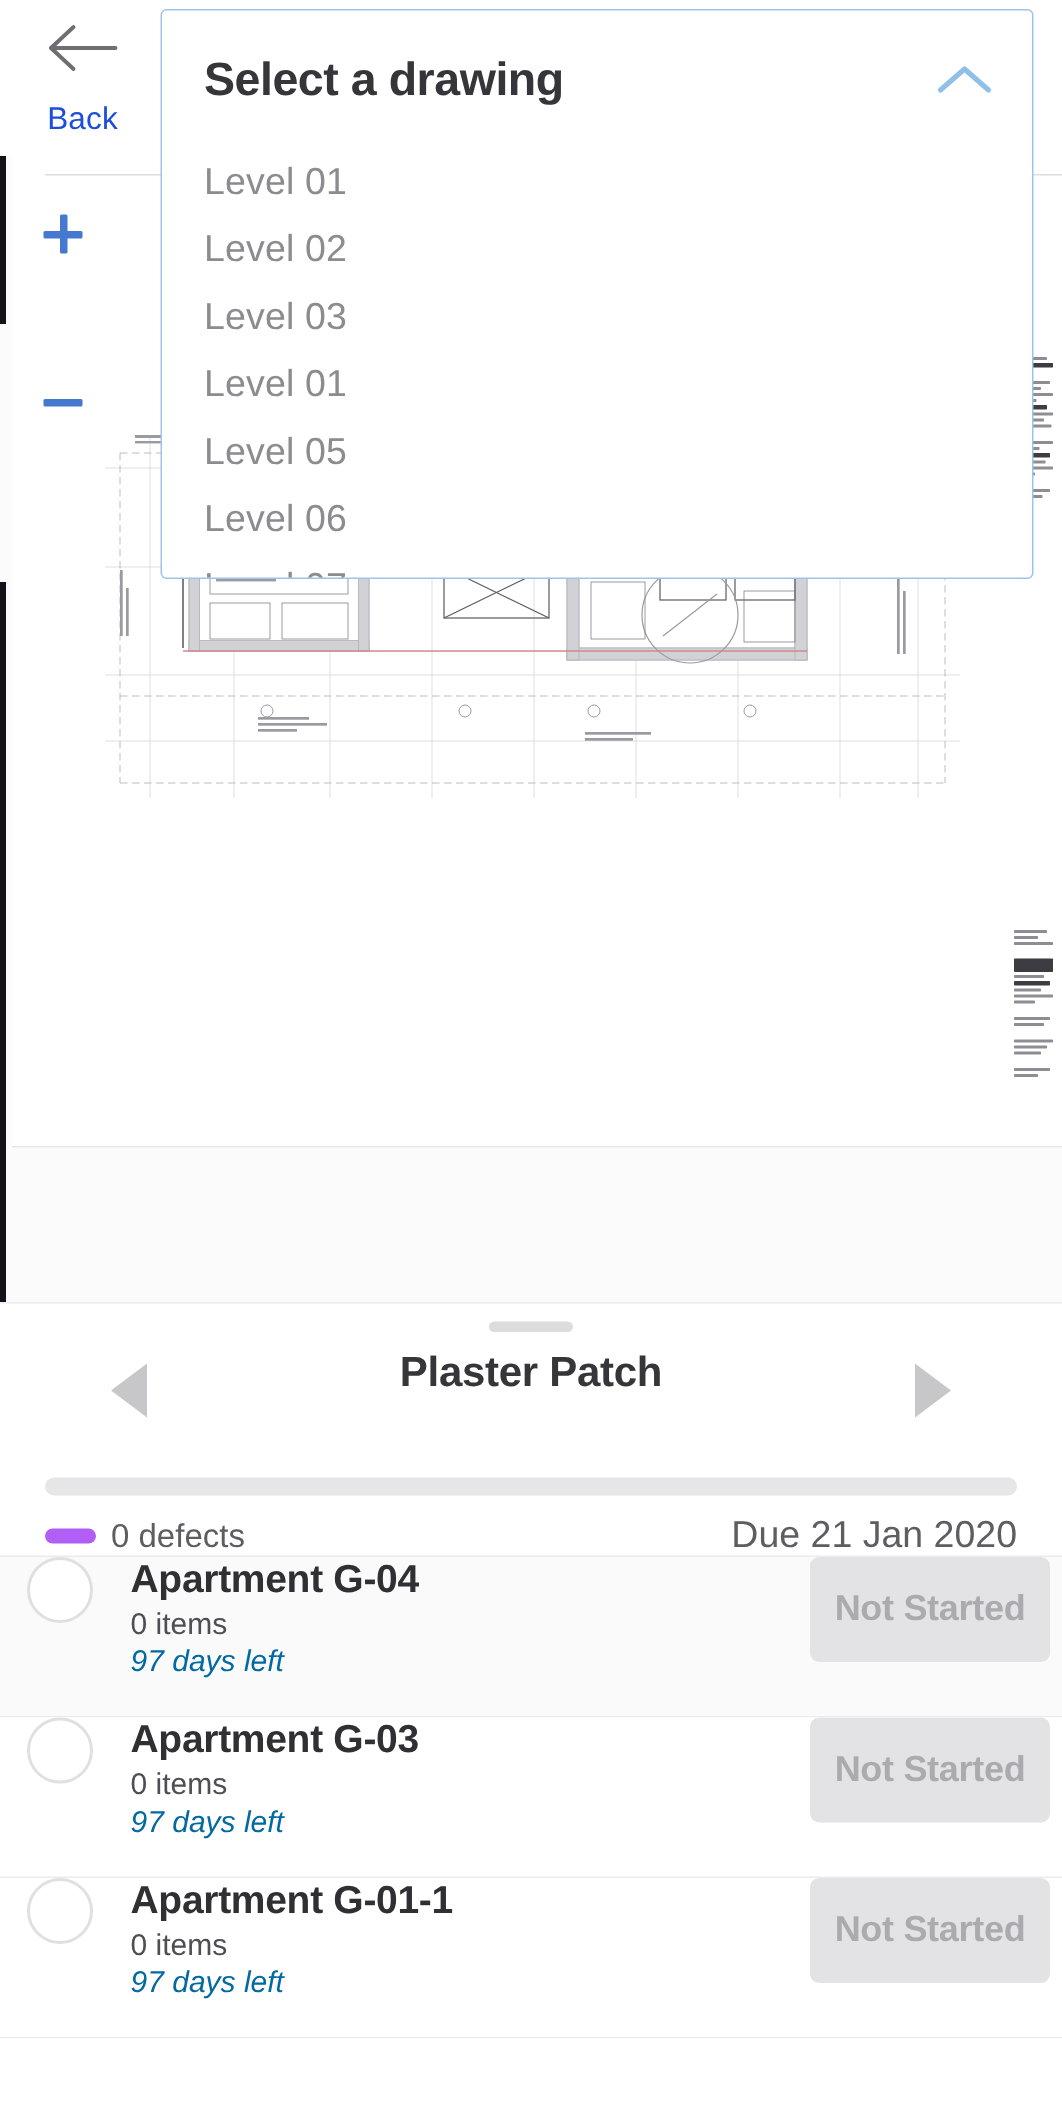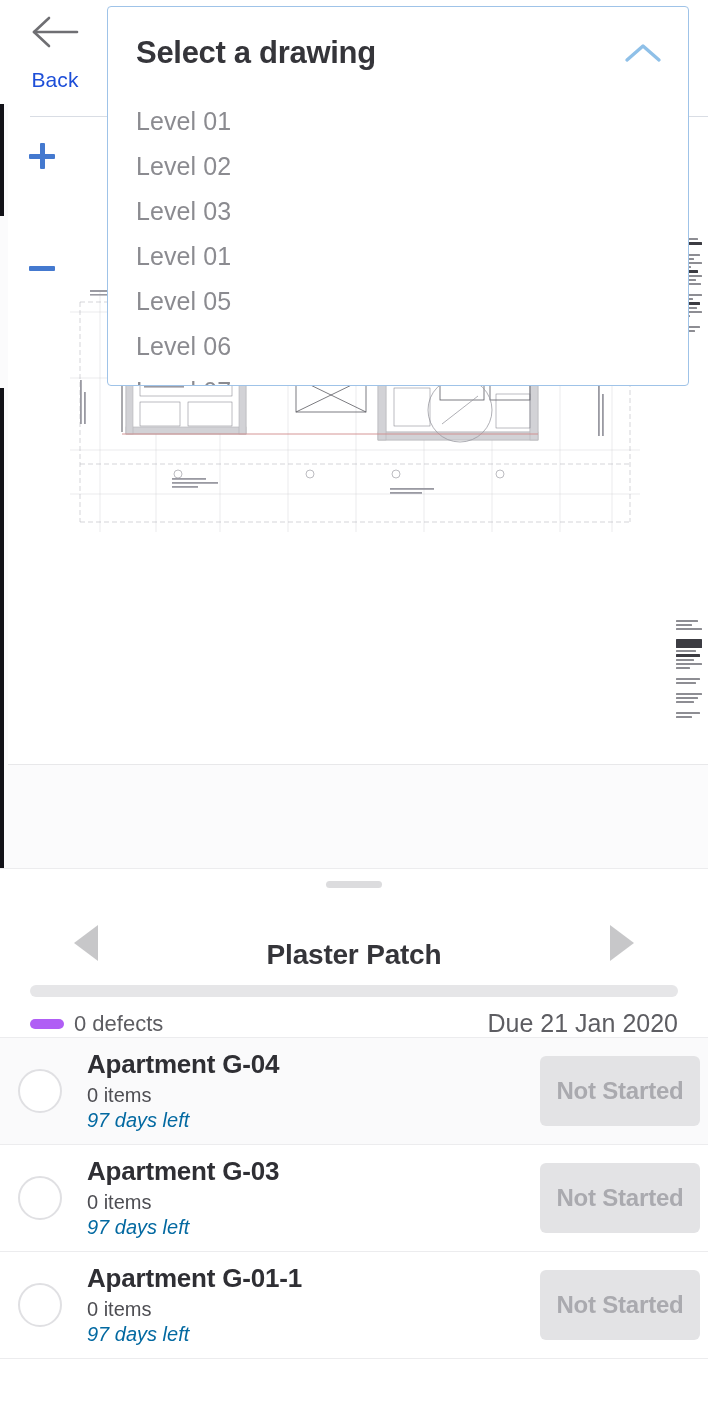--- a/index.html
+++ b/index.html
@@ -198,21 +198,21 @@
   #drag-handle {
     width: 56px; height: 7px;
     background: #dcdcde;
     border-radius: 4px;
   }
 
   #sheet-title-row {
     position: relative;
     height: 72px;
     display: flex;
-    align-items: flex-end;
+    align-items: flex-start;
     justify-content: center;
   }
   #sheet-title {
     font-size: 28px;
     font-weight: bold;
     color: #35353a;
     letter-spacing: -0.2px;
   }
   .nav-arrow {
     position: absolute;
@@ -278,21 +278,20 @@
     width: 708px;
     bottom: 0;
     overflow: hidden;
     background: #ffffff;
     border-top: 1px solid #ececee;
   }
   .task-row {
     position: relative;
     height: 107px;
     display: flex;
-    align-items: center;
     border-bottom: 1px solid #ececee;
     background: #ffffff;
     cursor: pointer;
     box-sizing: border-box;
   }
   .task-row.tinted { background: #fafafb; }
   .task-check {
     width: 44px; height: 44px;
     margin-left: 18px;
     border: 2px solid #e0e0e3;

